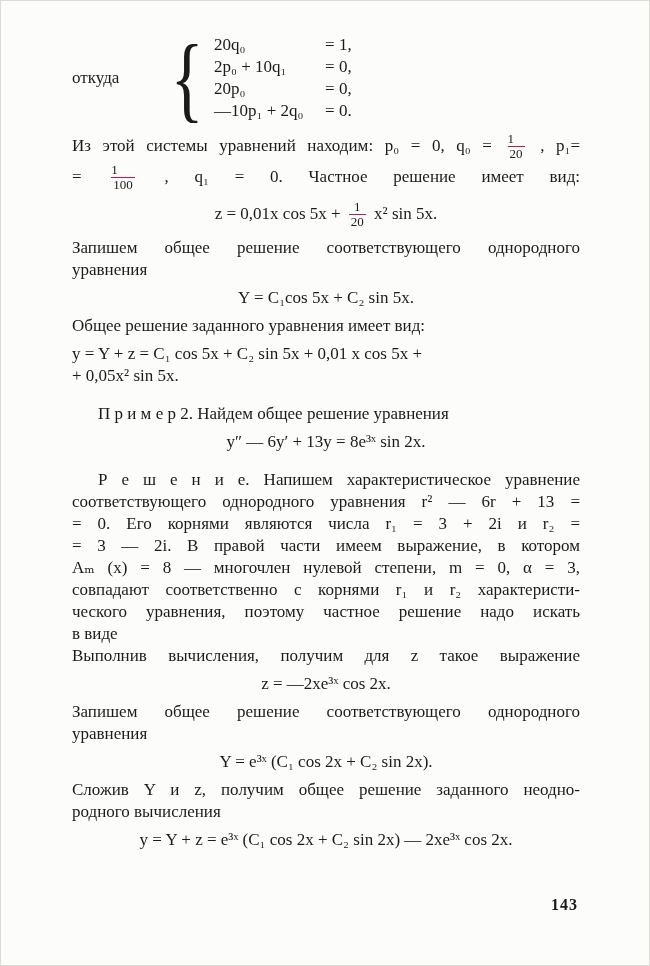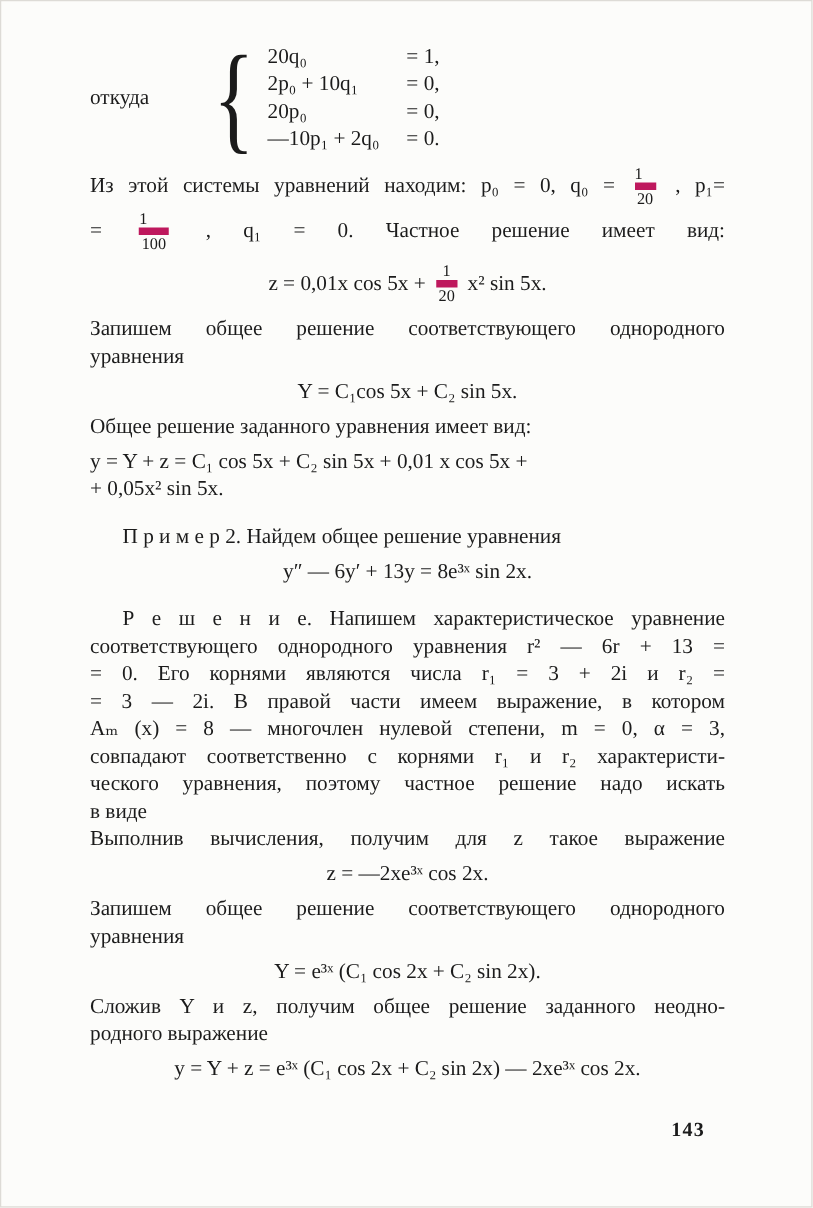--- a/index.html
+++ b/index.html
@@ -25,35 +25,35 @@
   .ind { text-indent: 26px; margin-top: 16px; }
   .eq { text-align: center; margin: 6px 0; }
   .eq2 { text-align: left; }
   
   .frac {
     display: inline-flex; flex-direction: column;
     vertical-align: middle; text-align: center;
     font-size: 13px; line-height: 14px;
     margin: 0 4px; padding-bottom: 2px;
   }
-  .frac .den { border-top: 6px solid #be185d; padding: 0 2px; }
+  .frac .den { border-top: 1px solid #be185d; padding: 0 2px; }
   
   .system { display: flex; align-items: center; margin: 4px 0 10px 0; }
   .syslabel { width: 60px; margin-right: 32px; }
   .brace {
     font-size: 96px; line-height: 88px; font-weight: 400;
     transform: scaleX(0.72); transform-origin: center;
     margin-right: 4px;
   }
   .syscol { }
   .sline { line-height: 22px; }
   .lhs { display: inline-block; width: 106px; text-align: left; }
   .rhs { margin-left: 5px; }
   .pagenum {
-    position: absolute; top: 894px; right: 86px;
+    position: absolute; top: 894px; right: 72px;
     font-weight: bold; letter-spacing: 1px; font-size: 16px;
   }
 </style>
 </head>
 <body>
 
 <div class="page">
 
   <div class="system">
     <div class="syslabel">откуда</div>
@@ -130,20 +130,20 @@
 
   <div>
     <div class="pline j">Запишем общее решение соответствующего однородного</div>
     <div class="pline">уравнения</div>
   </div>
 
   <div class="eq">Y = e³ˣ (C₁ cos 2x + C₂ sin 2x).</div>
 
   <div>
     <div class="pline j">Сложив Y и z, получим общее решение заданного неодно-</div>
-    <div class="pline">родного выражение</div>
+    <div class="pline">родного вычисления</div>
   </div>
 
   <div class="eq">y = Y + z = e³ˣ (C₁ cos 2x + C₂ sin 2x) — 2xe³ˣ cos 2x.</div>
 
   <div class="pagenum">143</div>
 
 </div>
 
 </body></html>

